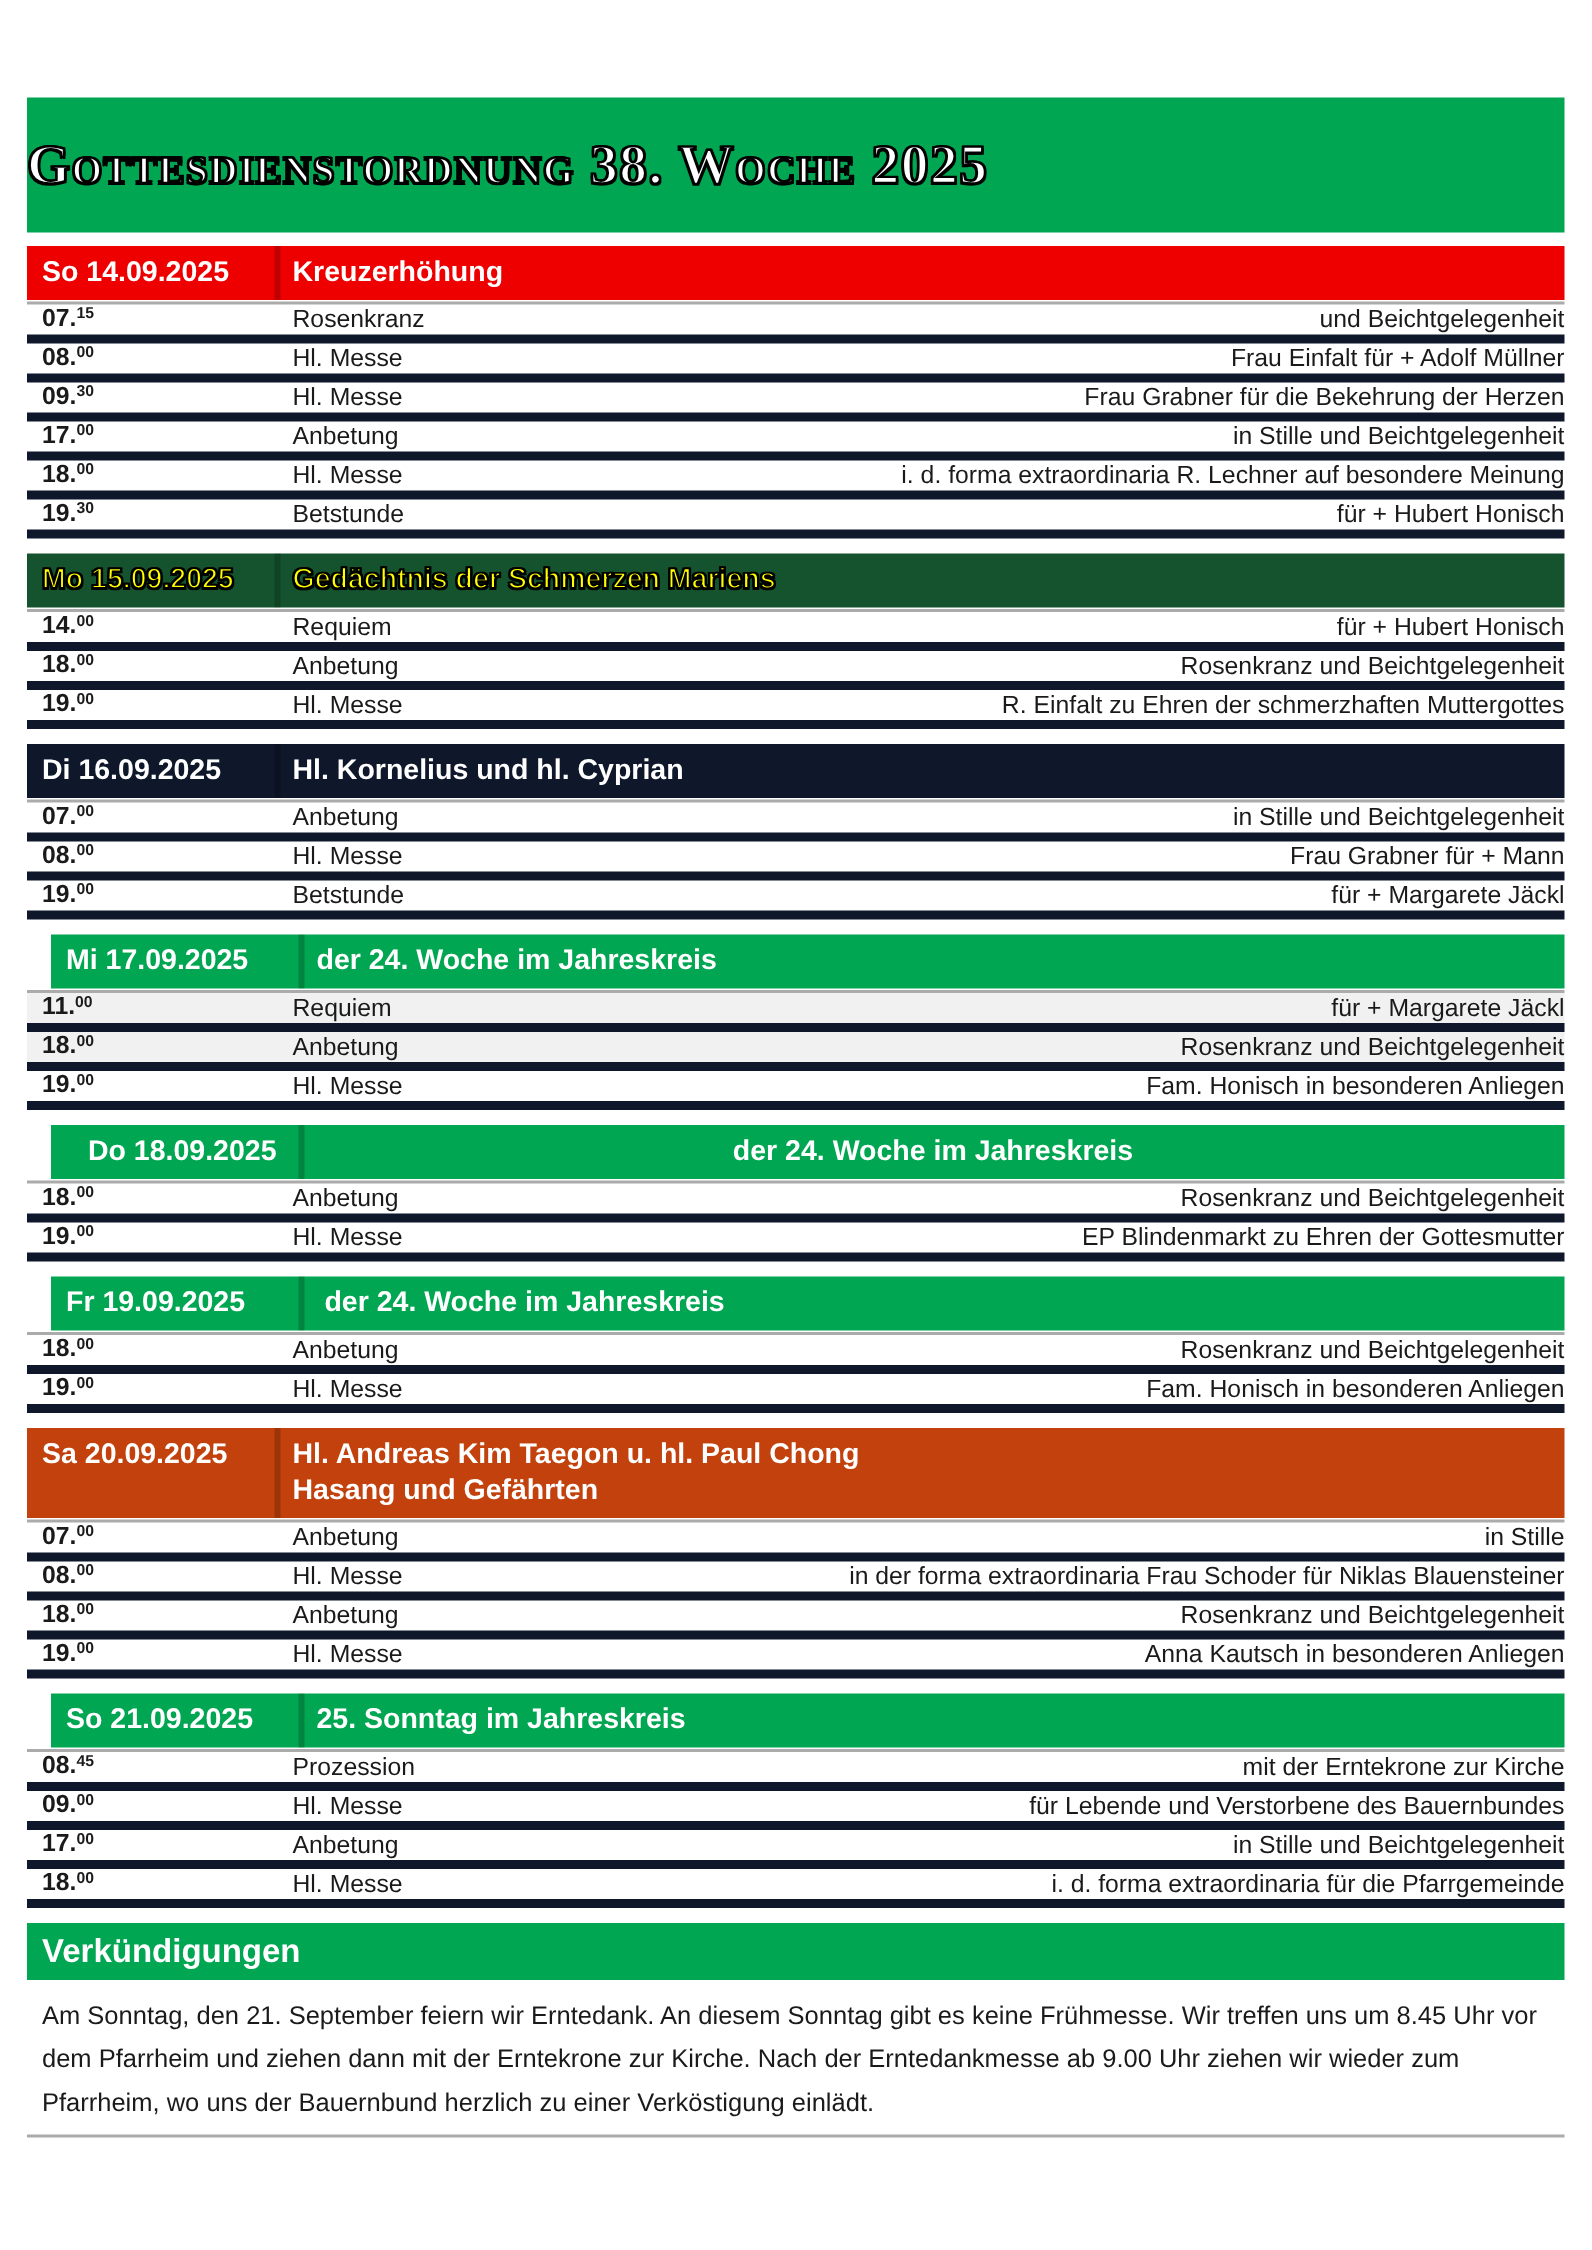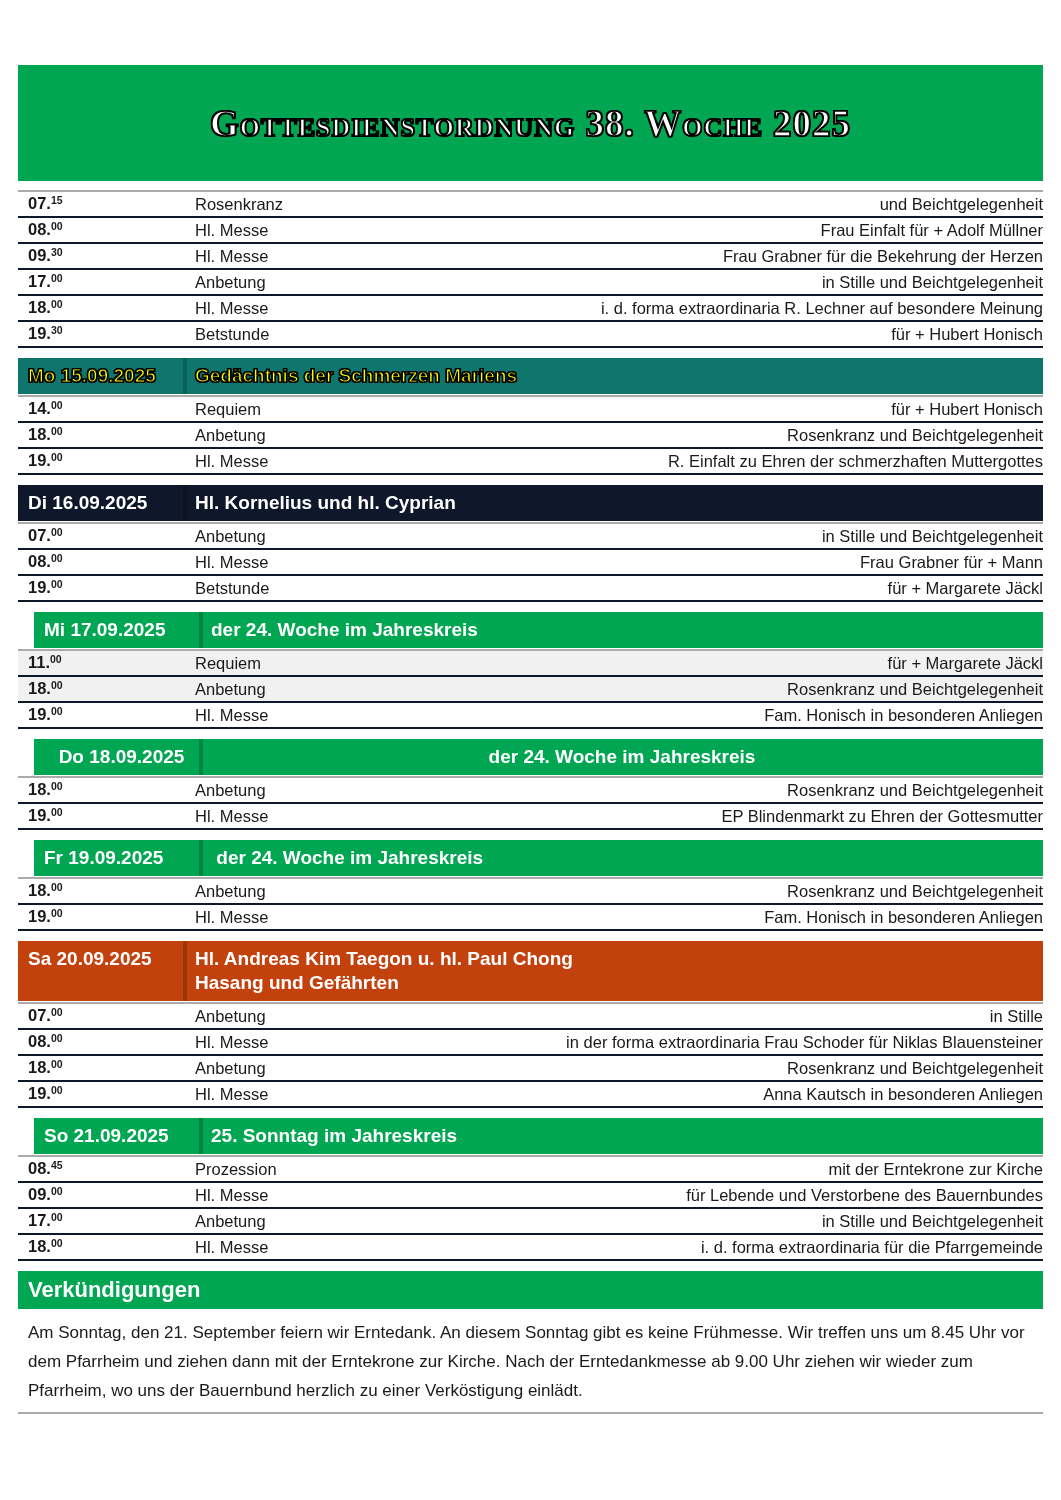--- a/index.html
+++ b/index.html
@@ -6,21 +6,21 @@
   body {
     width: 1061px; height: 1500px; overflow: hidden;
     font-family: "Liberation Sans", sans-serif;
     color: #1a1a1a;
     -webkit-font-smoothing: antialiased;
   }
   .page { padding: 65px 18px 0 18px; box-sizing: border-box; }
 
   
   .banner {
-    height: 116px; display: flex; align-items: center; justify-content: center;
+    height: 90px; display: flex; align-items: center; 
     margin-bottom: 9px;
   }
   .banner-title {
     font-family: "Liberation Serif", serif;
     font-variant: small-caps;
     font-weight: bold;
     font-size: 37px;
     letter-spacing: 1px;
     color: #ffffff;
     -webkit-text-stroke: 1.6px #000000;
@@ -48,21 +48,21 @@
   .hdr-yellow .date-cell, .hdr-yellow .title-cell {
     color: #ffff00;
     -webkit-text-stroke: 1.2px #000000;
     text-shadow: -1px -1px 0 #000, 1px -1px 0 #000, -1px 1px 0 #000, 1px 1px 0 #000;
   }
 
   .rows { border-top: 2px solid #ababab; margin-top: 1px; }
   .row {
     display: flex; align-items: center;
     height: 26px; box-sizing: border-box;
-    border-bottom: 2px solid #0f172a;
+    border-bottom: 6px solid #0f172a;
     font-size: 16.5px; line-height: 22px;
   }
   .row.shaded { background: #f1f1f1; }
   .c1 { width: 165px; box-sizing: border-box; padding-left: 10px; font-weight: bold; white-space: nowrap; }
   .c1 .min { font-size: 10.5px; font-weight: bold; position: relative; top: -5px; }
   .c2 { width: 215px; box-sizing: border-box; padding-left: 12px; white-space: nowrap; }
   .c3 { flex: 1; box-sizing: border-box; padding-left: 12px; white-space: nowrap; overflow: hidden; text-align: right; }
 
   
   .ann-header {
@@ -79,20 +79,28 @@
 <body>
 
 <div class="page">
 
   <div class="banner" style="background: rgb(0, 166, 81);">
     <div class="banner-title">Gottesdienstordnung 38. Woche 2025</div>
   </div>
 
   <div id="sections">
   <div class="section">
+    <div class="sec-header hdr-red" style="background: rgb(238, 0, 0);">
+      <div class="date-cell">So 14.09.2025</div>
+      <div class="cell-divider"></div>
+      <div class="title-cell">
+        <div class="title-line1">Kreuzerhöhung</div>
+
+      </div>
+    </div>
     <div class="rows">
   <div class="row">
     <div class="c1"><span class="hour">07.</span><span class="min">15</span></div>
     <div class="c2">Rosenkranz</div>
     <div class="c3">und Beichtgelegenheit</div>
   </div>
 
   <div class="row">
     <div class="c1"><span class="hour">08.</span><span class="min">00</span></div>
     <div class="c2">Hl. Messe</div>
@@ -119,21 +127,21 @@
 
   <div class="row">
     <div class="c1"><span class="hour">19.</span><span class="min">30</span></div>
     <div class="c2">Betstunde</div>
     <div class="c3">für + Hubert Honisch</div>
   </div>
 </div>
   </div>
 
   <div class="section">
-    <div class="sec-header hdr-yellow" style="background: #0f766e;">
+    <div class="sec-header hdr-yellow" style="background: #14532d;">
       <div class="date-cell">Mo 15.09.2025</div>
       <div class="cell-divider"></div>
       <div class="title-cell">
         <div class="title-line1">Gedächtnis der Schmerzen Mariens</div>
 
       </div>
     </div>
     <div class="rows">
   <div class="row">
     <div class="c1"><span class="hour">14.</span><span class="min">00</span></div>

